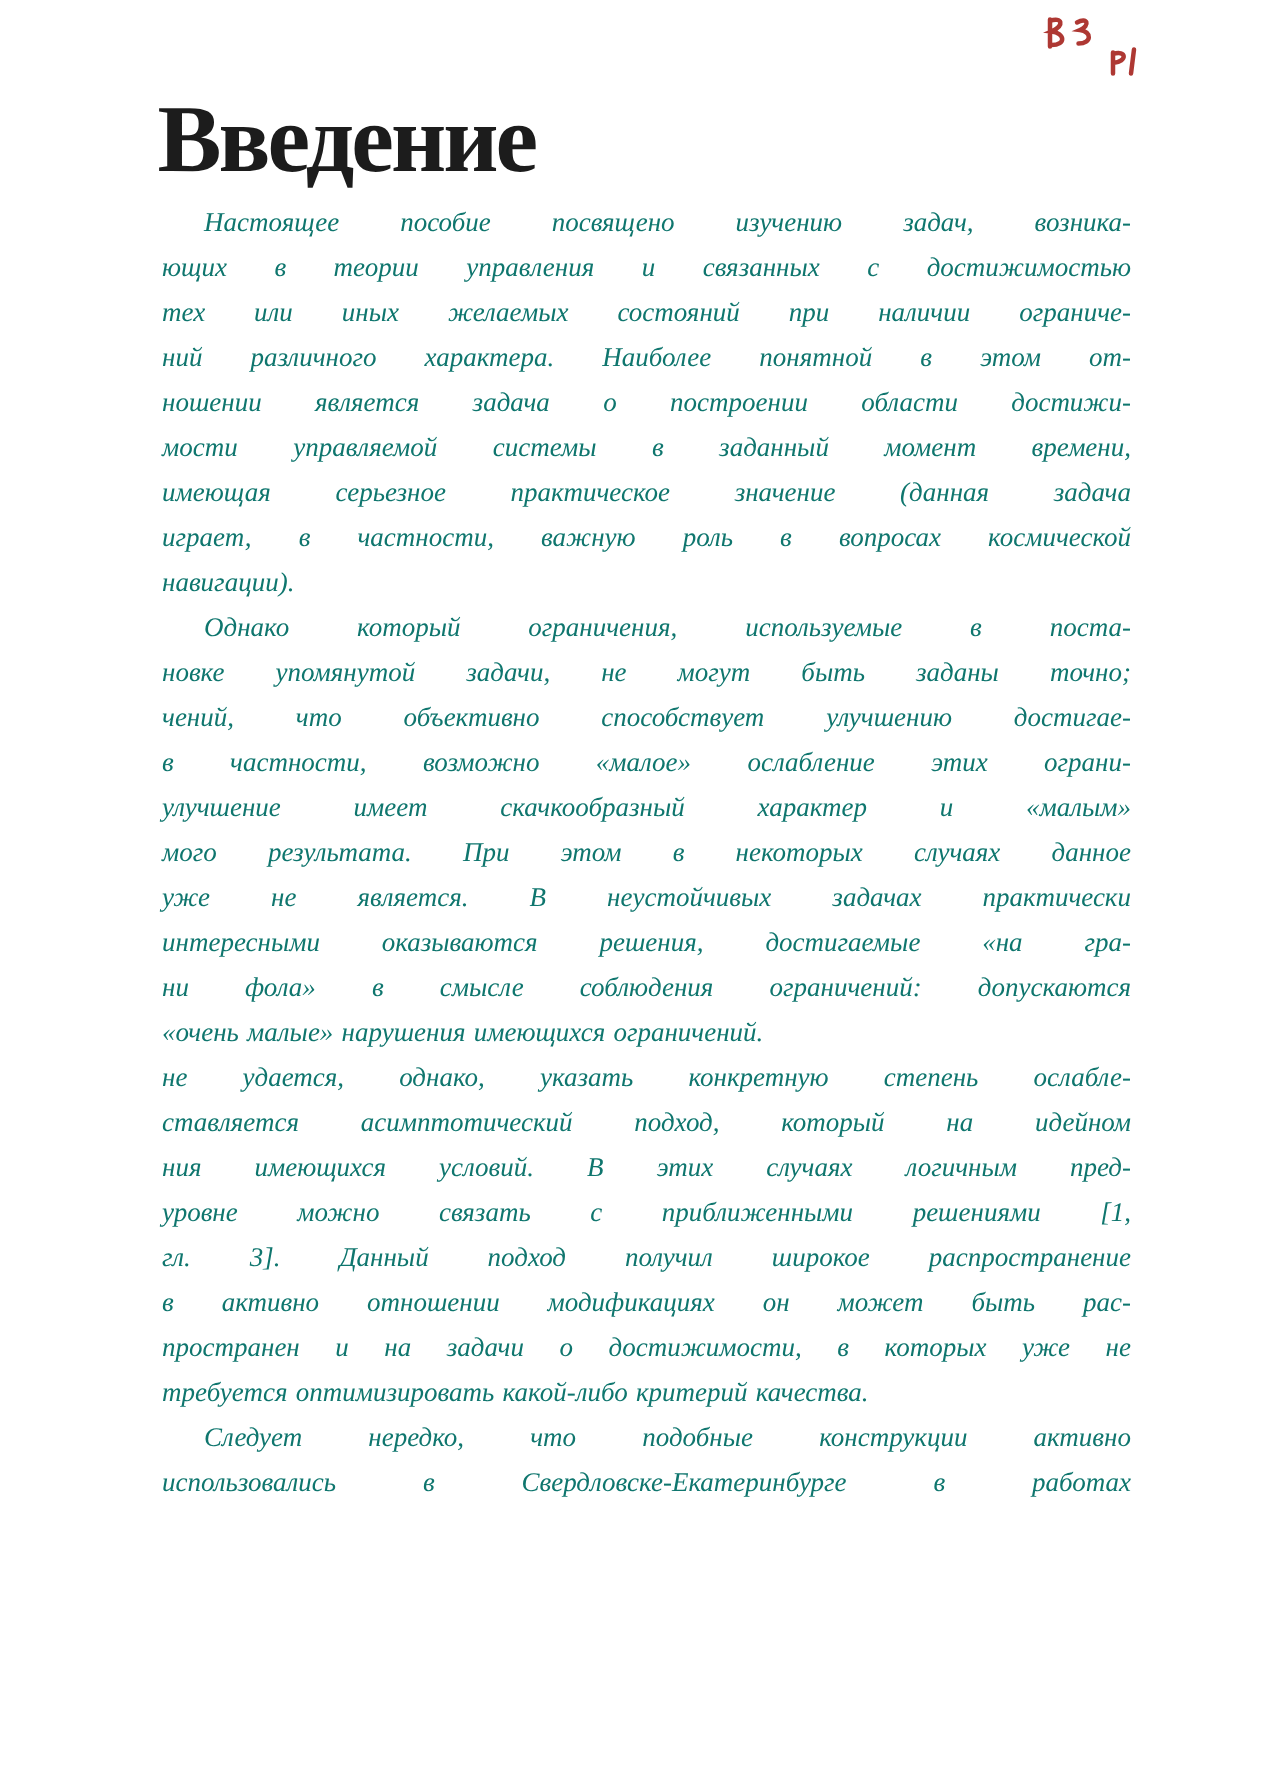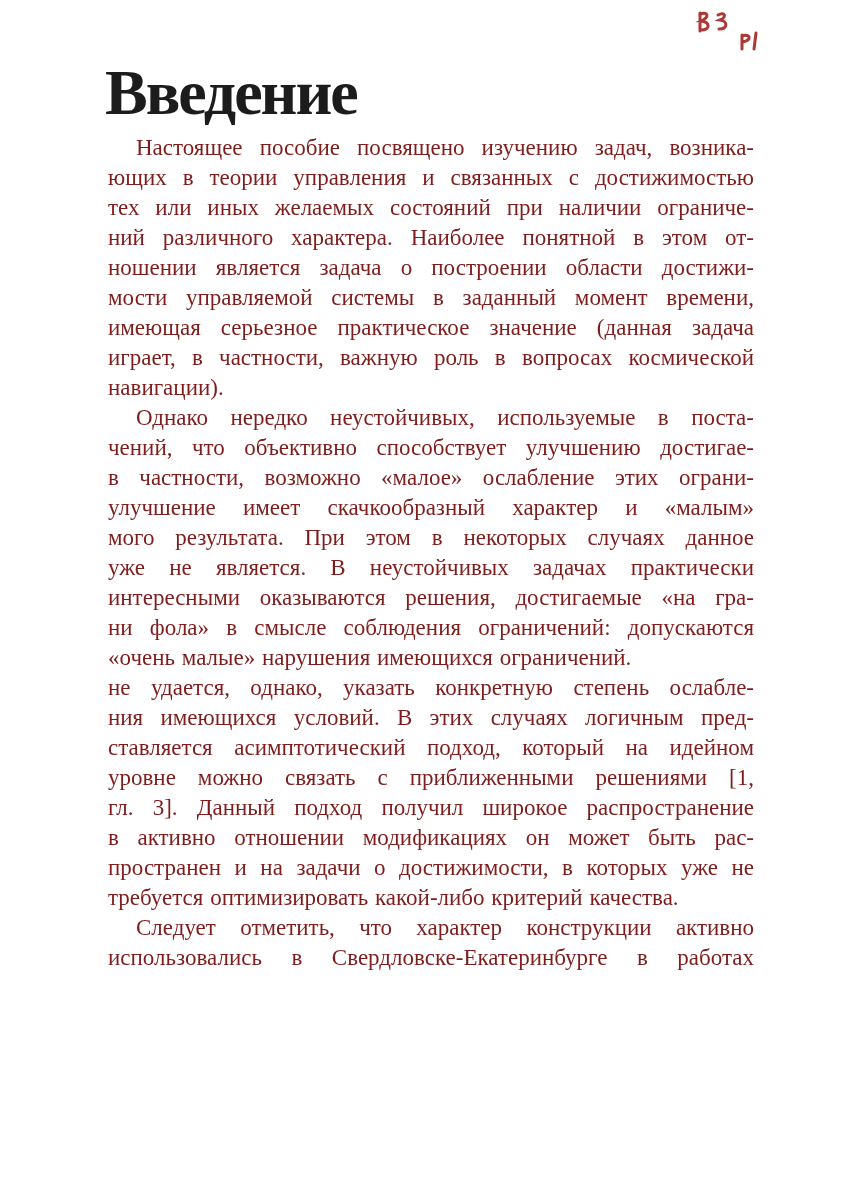--- a/index.html
+++ b/index.html
@@ -23,22 +23,23 @@
     letter-spacing: -2px;
     color: #1c1c1c;
     line-height: 1.1;
     white-space: nowrap;
   }
   .text-block {
     position: absolute;
     left: 108px;
     top: 133px;
     width: 646px;
-    color: #7f1d1d;
-    font-size: 23px;
+    color: #0f766e;
+    font-size: 18px;
+    font-style: italic;
   }
   .paragraph {
     margin: 0;
     padding: 0;
   }
   .line {
     line-height: 30px;
     height: 30px;
     text-align: justify;
     text-align-last: justify;
@@ -89,41 +90,42 @@
         <div class="line">ющих в теории управления и связанных с достижимостью</div>
         <div class="line">тех или иных желаемых состояний при наличии ограниче-</div>
         <div class="line">ний различного характера. Наиболее понятной в этом от-</div>
         <div class="line">ношении является задача о построении области достижи-</div>
         <div class="line">мости управляемой системы в заданный момент времени,</div>
         <div class="line">имеющая серьезное практическое значение (данная задача</div>
         <div class="line">играет, в частности, важную роль в вопросах космической</div>
         <div class="line endline">навигации).</div>
       </div>
       <div class="paragraph">
-        <div class="line first">Однако нередко неустойчивых, используемые в поста-</div>
+        <div class="line first">Однако который ограничения, используемые в поста-</div>
+        <div class="line">новке упомянутой задачи, не могут быть заданы точно;</div>
         <div class="line">чений, что объективно способствует улучшению достигае-</div>
         <div class="line">в частности, возможно «малое» ослабление этих ограни-</div>
         <div class="line">улучшение имеет скачкообразный характер и «малым»</div>
         <div class="line">мого результата. При этом в некоторых случаях данное</div>
         <div class="line">уже не является. В неустойчивых задачах практически</div>
         <div class="line">интересными оказываются решения, достигаемые «на гра-</div>
         <div class="line">ни фола» в смысле соблюдения ограничений: допускаются</div>
         <div class="line endline">«очень малые» нарушения имеющихся ограничений.</div>
       </div>
       <div class="paragraph">
         <div class="line">не удается, однако, указать конкретную степень ослабле-</div>
+        <div class="line">ставляется асимптотический подход, который на идейном</div>
         <div class="line">ния имеющихся условий. В этих случаях логичным пред-</div>
-        <div class="line">ставляется асимптотический подход, который на идейном</div>
         <div class="line">уровне можно связать с приближенными решениями [1,</div>
         <div class="line">гл. 3]. Данный подход получил широкое распространение</div>
         <div class="line">в активно отношении модификациях он может быть рас-</div>
         <div class="line">пространен и на задачи о достижимости, в которых уже не</div>
         <div class="line endline">требуется оптимизировать какой-либо критерий качества.</div>
       </div>
       <div class="paragraph">
-        <div class="line first">Следует отметить, что характер конструкции активно</div>
+        <div class="line first">Следует нередко, что подобные конструкции активно</div>
         <div class="line">использовались в Свердловске-Екатеринбурге в работах</div>
       </div>
     </div>
 
   <div class="page-number">7</div>
 
 </div>
 
 </body></html>

